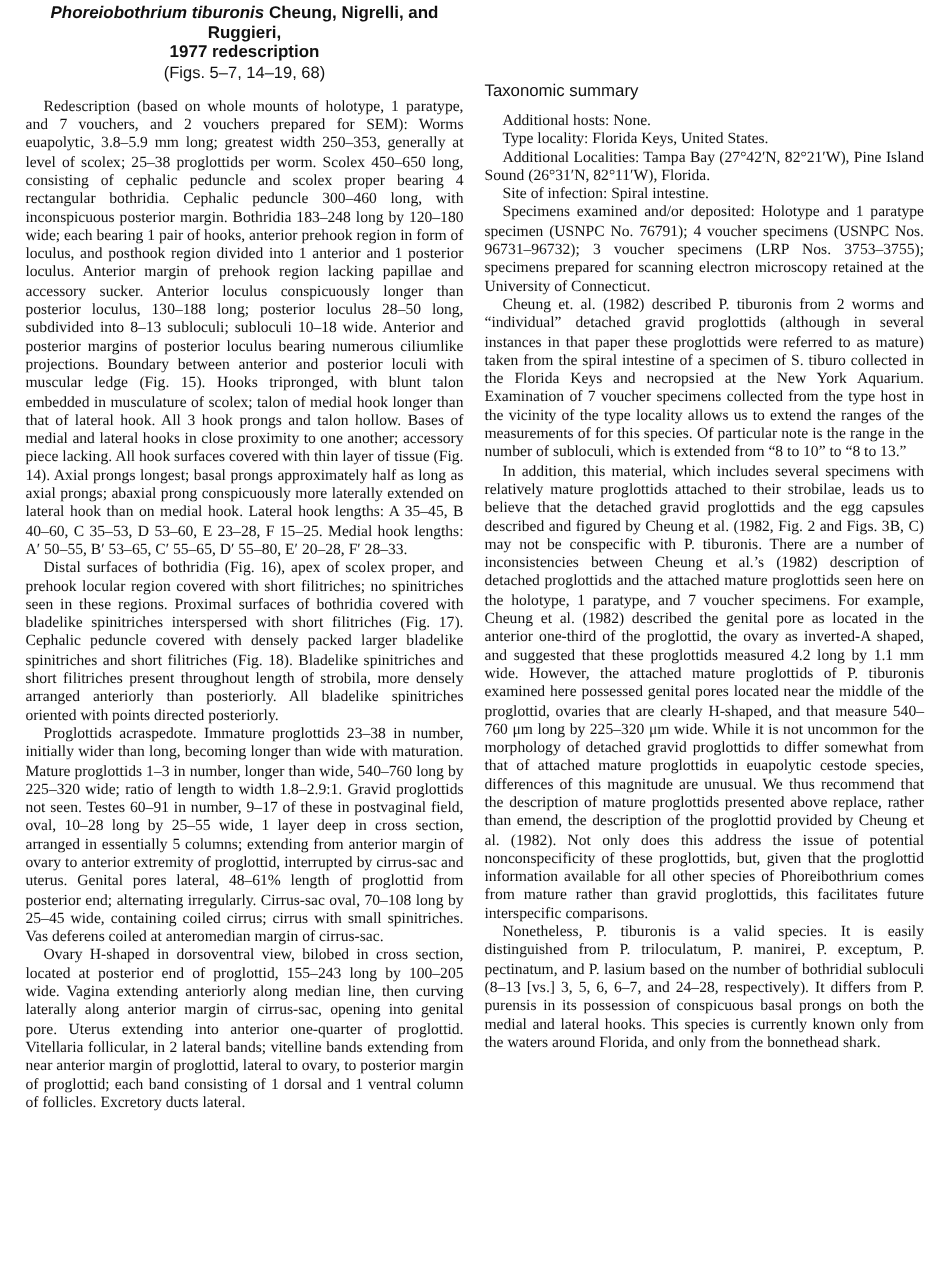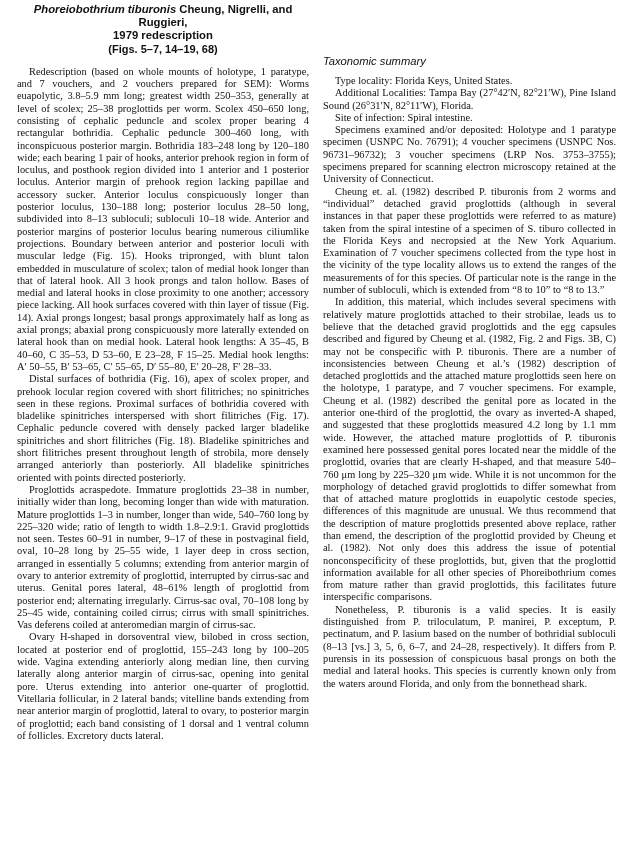--- a/index.html
+++ b/index.html
@@ -17,51 +17,51 @@
   .col-right { left: 323px; width: 293px; }
   .title-block {
     text-align: center;
     font-family: "Liberation Sans", "DejaVu Sans", sans-serif;
     margin-top: 3px; margin-bottom: 10px;
   }
   .title-line {
     font-size: 11.3px; line-height: 13.2px; font-weight: bold; display: block;
   }
   .title-line .sp { font-style: italic; }
-  .figs { font-size: 11px; line-height: 13.2px; display: block; font-weight: bold; }
+  .figs { font-size: 11px; line-height: 13.2px; display: block; font-weight: normal; }
   p { margin: 0; text-indent: 12px; }
   .it { }
   .heading {
     font-family: "Liberation Sans", "DejaVu Sans", sans-serif;
     font-size: 11.2px; line-height: 13px; font-weight: normal;
     margin: 0 0 7px 0;
-    font-style: italic;
   }
   .heading.tax { margin-top: 55px; }
   .heading.rem { margin-top: 16px; }
 </style>
 </head>
 <body>
 
 <div class="col col-left">
   <div class="title-block">
     <span class="title-line"><span class="sp">Phoreiobothrium tiburonis</span><span> Cheung, Nigrelli, and Ruggieri,</span></span>
-    <span class="title-line">1979 redescription</span>
+    <span class="title-line">1977 redescription</span>
     <span class="figs">(Figs. 5–7, 14–19, 68)</span>
   </div>
 
   <p><span class="it">Redescription (based on whole mounts of holotype, 1 paratype, and 7 vouchers, and 2 vouchers prepared for SEM):</span><span> Worms euapolytic, 3.8–5.9 mm long; greatest width 250–353, generally at level of scolex; 25–38 proglottids per worm. Scolex 450–650 long, consisting of cephalic peduncle and scolex proper bearing 4 rectangular bothridia. Cephalic peduncle 300–460 long, with inconspicuous posterior margin. Bothridia 183–248 long by 120–180 wide; each bearing 1 pair of hooks, anterior prehook region in form of loculus, and posthook region divided into 1 anterior and 1 posterior loculus. Anterior margin of prehook region lacking papillae and accessory sucker. Anterior loculus conspicuously longer than posterior loculus, 130–188 long; posterior loculus 28–50 long, subdivided into 8–13 subloculi; subloculi 10–18 wide. Anterior and posterior margins of posterior loculus bearing numerous ciliumlike projections. Boundary between anterior and posterior loculi with muscular ledge (Fig. 15). Hooks tripronged, with blunt talon embedded in musculature of scolex; talon of medial hook longer than that of lateral hook. All 3 hook prongs and talon hollow. Bases of medial and lateral hooks in close proximity to one another; accessory piece lacking. All hook surfaces covered with thin layer of tissue (Fig. 14). Axial prongs longest; basal prongs approximately half as long as axial prongs; abaxial prong conspicuously more laterally extended on lateral hook than on medial hook. Lateral hook lengths: A 35–45, B 40–60, C 35–53, D 53–60, E 23–28, F 15–25. Medial hook lengths: A′ 50–55, B′ 53–65, C′ 55–65, D′ 55–80, E′ 20–28, F′ 28–33.</span></p>
   <p>Distal surfaces of bothridia (Fig. 16), apex of scolex proper, and prehook locular region covered with short filitriches; no spinitriches seen in these regions. Proximal surfaces of bothridia covered with bladelike spinitriches interspersed with short filitriches (Fig. 17). Cephalic peduncle covered with densely packed larger bladelike spinitriches and short filitriches (Fig. 18). Bladelike spinitriches and short filitriches present throughout length of strobila, more densely arranged anteriorly than posteriorly. All bladelike spinitriches oriented with points directed posteriorly.</p>
   <p>Proglottids acraspedote. Immature proglottids 23–38 in number, initially wider than long, becoming longer than wide with maturation. Mature proglottids 1–3 in number, longer than wide, 540–760 long by 225–320 wide; ratio of length to width 1.8–2.9:1. Gravid proglottids not seen. Testes 60–91 in number, 9–17 of these in postvaginal field, oval, 10–28 long by 25–55 wide, 1 layer deep in cross section, arranged in essentially 5 columns; extending from anterior margin of ovary to anterior extremity of proglottid, interrupted by cirrus-sac and uterus. Genital pores lateral, 48–61% length of proglottid from posterior end; alternating irregularly. Cirrus-sac oval, 70–108 long by 25–45 wide, containing coiled cirrus; cirrus with small spinitriches. Vas deferens coiled at anteromedian margin of cirrus-sac.</p>
   <p>Ovary H-shaped in dorsoventral view, bilobed in cross section, located at posterior end of proglottid, 155–243 long by 100–205 wide. Vagina extending anteriorly along median line, then curving laterally along anterior margin of cirrus-sac, opening into genital pore. Uterus extending into anterior one-quarter of proglottid. Vitellaria follicular, in 2 lateral bands; vitelline bands extending from near anterior margin of proglottid, lateral to ovary, to posterior margin of proglottid; each band consisting of 1 dorsal and 1 ventral column of follicles. Excretory ducts lateral.</p>
 </div>
 
 <div class="col col-right">
   <div class="heading tax">Taxonomic summary</div>
 
+  <p><span class="it">Additional hosts:</span><span> None.</span></p>
   <p><span class="it">Type locality:</span><span> Florida Keys, United States.</span></p>
   <p><span class="it">Additional Localities:</span><span> Tampa Bay (27°42′N, 82°21′W), Pine Island Sound (26°31′N, 82°11′W), Florida.</span></p>
   <p><span class="it">Site of infection:</span><span> Spiral intestine.</span></p>
   <p><span class="it">Specimens examined and/or deposited:</span><span> Holotype and 1 paratype specimen (USNPC No. 76791); 4 voucher specimens (USNPC Nos. 96731–96732); 3 voucher specimens (LRP Nos. 3753–3755); specimens prepared for scanning electron microscopy retained at the University of Connecticut.</span></p>
 
 
   <p><span>Cheung et. al. (1982) described </span><span class="it">P. tiburonis</span><span> from 2 worms and “individual” detached gravid proglottids (although in several instances in that paper these proglottids were referred to as mature) taken from the spiral intestine of a specimen of </span><span class="it">S. tiburo</span><span> collected in the Florida Keys and necropsied at the New York Aquarium. Examination of 7 voucher specimens collected from the type host in the vicinity of the type locality allows us to extend the ranges of the measurements of for this species. Of particular note is the range in the number of subloculi, which is extended from “8 to 10” to “8 to 13.”</span></p>
 
   <p><span>In addition, this material, which includes several specimens with relatively mature proglottids attached to their strobilae, leads us to believe that the detached gravid proglottids and the egg capsules described and figured by Cheung et al. (1982, Fig. 2 and Figs. 3B, C) may not be conspecific with </span><span class="it">P. tiburonis</span><span>. There are a number of inconsistencies between Cheung et al.’s (1982) description of detached proglottids and the attached mature proglottids seen here on the holotype, 1 paratype, and 7 voucher specimens. For example, Cheung et al. (1982) described the genital pore as located in the anterior one-third of the proglottid, the ovary as inverted-A shaped, and suggested that these proglottids measured 4.2 long by 1.1 mm wide. However, the attached mature proglottids of </span><span class="it">P. tiburonis</span><span> examined here possessed genital pores located near the middle of the proglottid, ovaries that are clearly H-shaped, and that measure 540–760 μm long by 225–320 μm wide. While it is not uncommon for the morphology of detached gravid proglottids to differ somewhat from that of attached mature proglottids in euapolytic cestode species, differences of this magnitude are unusual. We thus recommend that the description of mature proglottids presented above replace, rather than emend, the description of the proglottid provided by Cheung et al. (1982). Not only does this address the issue of potential nonconspecificity of these proglottids, but, given that the proglottid information available for all other species of </span><span class="it">Phoreibothrium</span><span> comes from mature rather than gravid proglottids, this facilitates future interspecific comparisons.</span></p>
 

